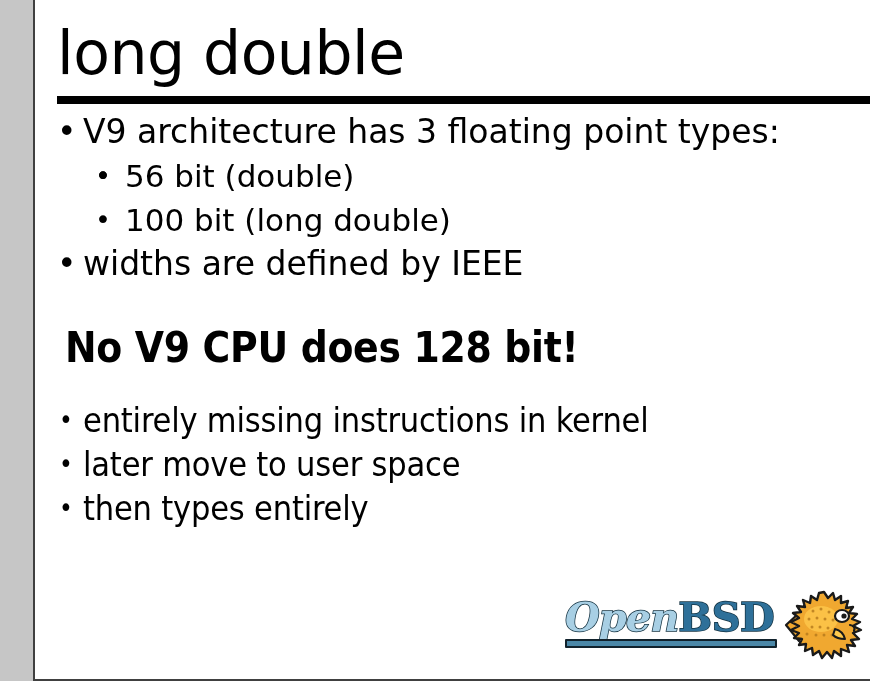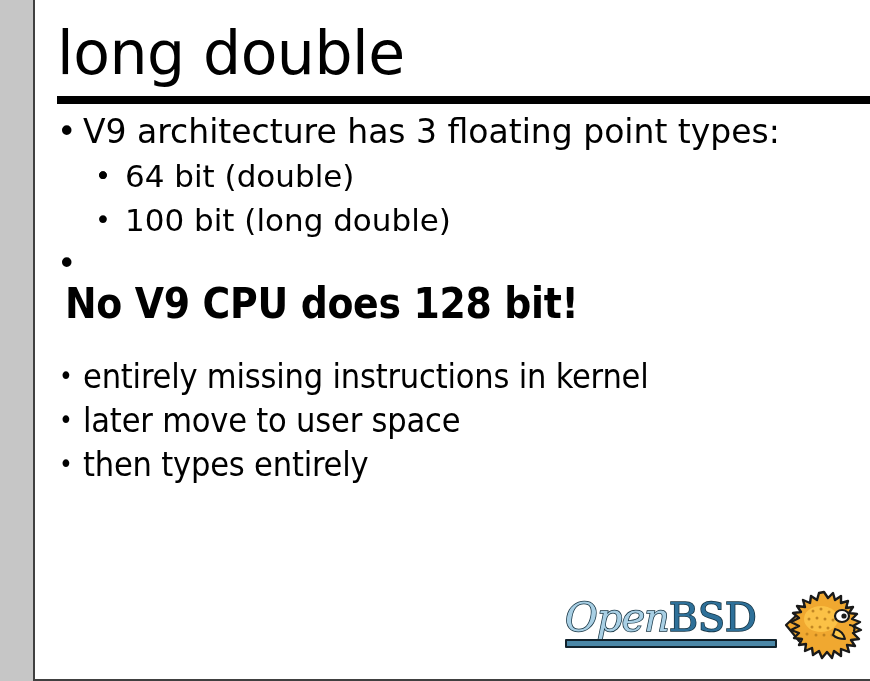--- a/index.html
+++ b/index.html
@@ -179,21 +179,21 @@
     left: 0;
     top: 6px;
     width: 215px;
     height: 52px;
   }
   #openbsd-wordmark .word {
     position: absolute;
     left: 0;
     top: 0;
     font-family: "DejaVu Serif", serif;
-    font-weight: normal;
+    font-weight: bold;
     font-size: 40px;
     line-height: 44px;
     white-space: nowrap;
   }
   #openbsd-wordmark .word .open-part {
     font-style: italic;
     color: #a8cfe4;
     -webkit-text-stroke: 1.5px #12303f;
     paint-order: stroke fill;
     letter-spacing: -1px;
@@ -242,28 +242,29 @@
       <ul class="bullets">
         <li class="bullet-l1">
           <span class="marker">•</span>
           <span>V9 architecture has 3 floating point types:</span>
         </li>
         <li class="bullet-l2">
           <span class="marker">•</span>
         </li>
         <li class="bullet-l2">
           <span class="marker">•</span>
-          <span>64 bit (double)</span>
+          <span>56 bit (double)</span>
         </li>
         <li class="bullet-l2">
           <span class="marker">•</span>
           <span>100 bit (long double)</span>
         </li>
         <li class="bullet-l1">
           <span class="marker">•</span>
+          <span>widths are defined by IEEE</span>
         </li>
       </ul>
 
       <div id="emphasis-spacer-top"></div>
       <p id="emphasis-line">No V9 CPU does 128 bit!</p>
       <div id="emphasis-spacer-bottom"></div>
 
       <ul class="bullets">
         <li class="bullet-condensed">
           <span class="marker">•</span>

